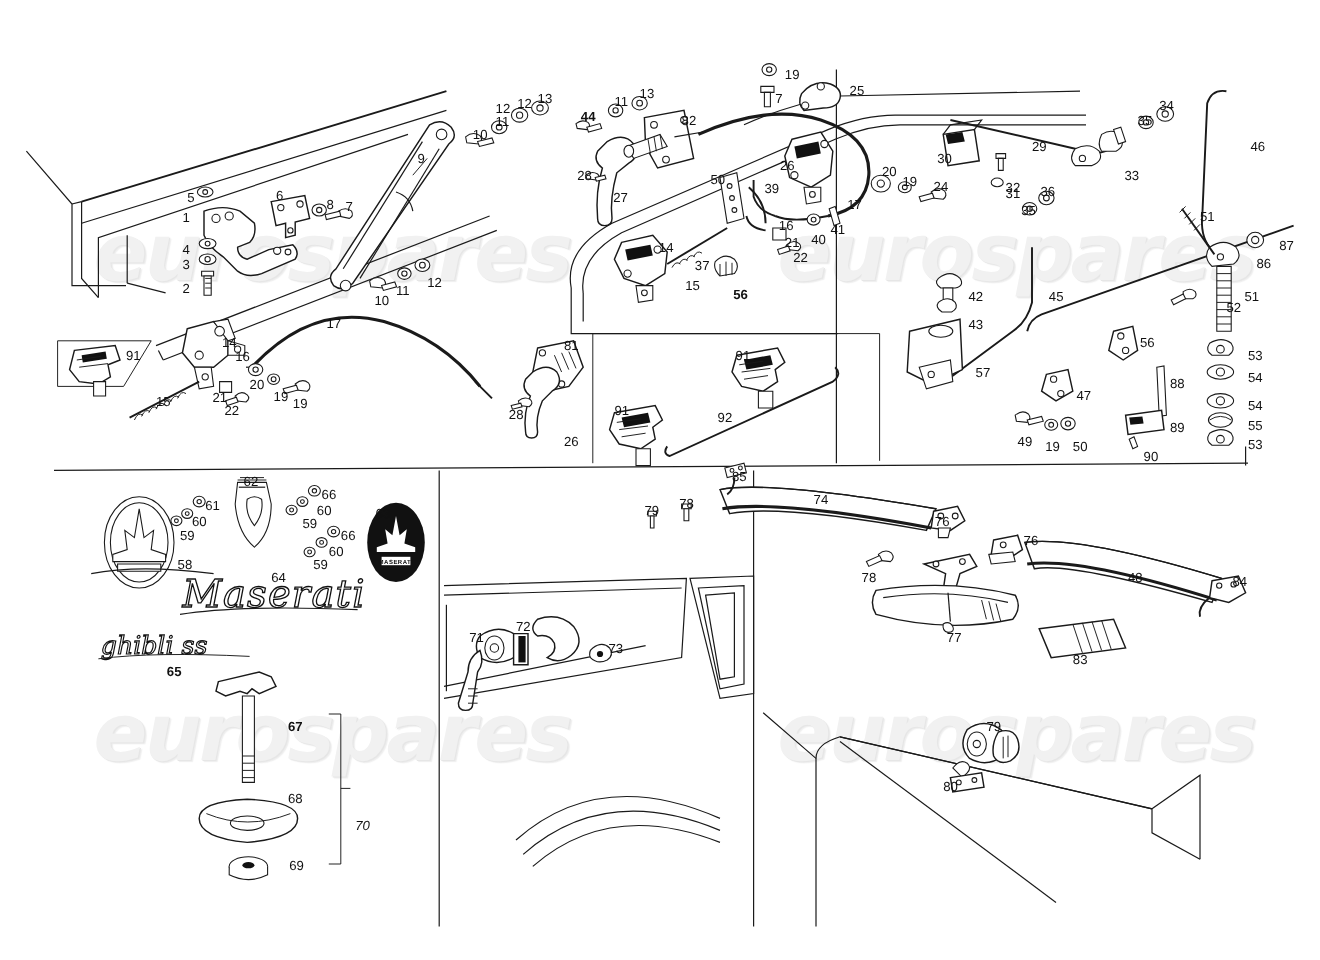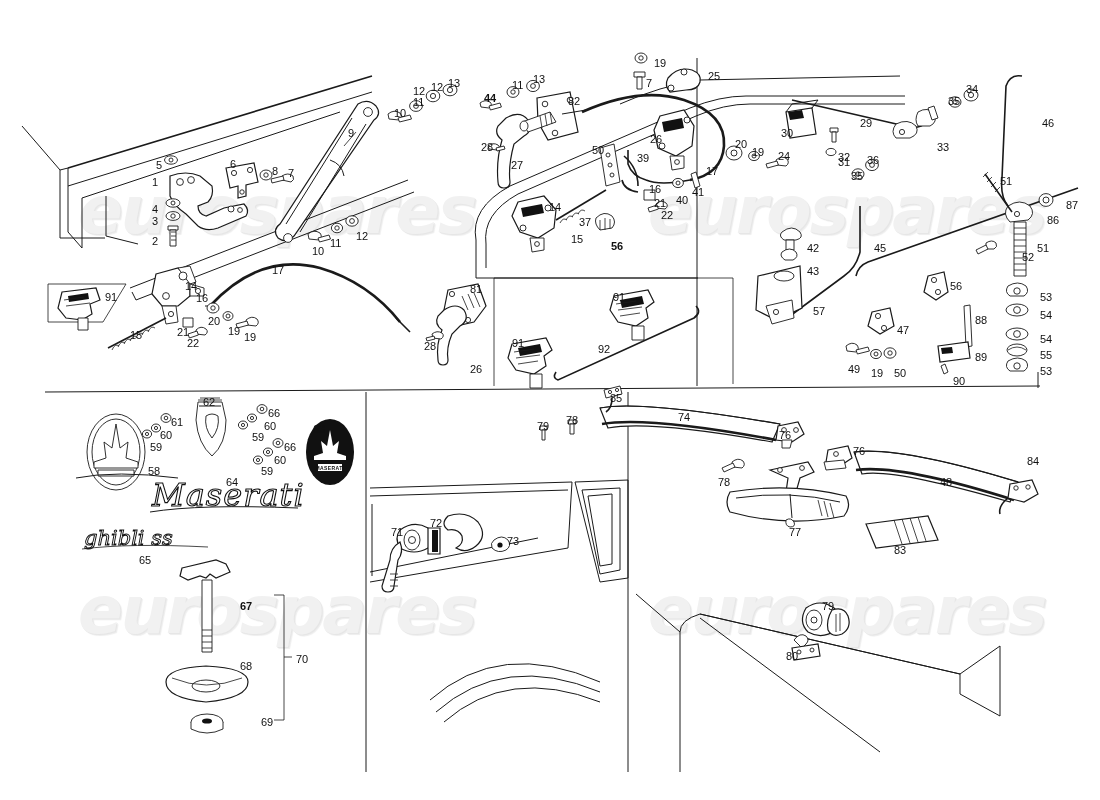--- a/index.html
+++ b/index.html
@@ -687,36 +687,36 @@
       <div class="lbl" style="left: 171px; top: 417px;">61</div>
       <div class="lbl" style="left: 203px; top: 397px;">62</div>
       <div class="lbl" style="left: 252px; top: 432px;">59</div>
       <div class="lbl" style="left: 264px; top: 421px;">60</div>
       <div class="lbl" style="left: 268px; top: 408px;">66</div>
       <div class="lbl" style="left: 261px; top: 466px;">59</div>
       <div class="lbl" style="left: 274px; top: 455px;">60</div>
       <div class="lbl" style="left: 284px; top: 442px;">66</div>
       <div class="lbl" style="left: 313px; top: 424px;">63</div>
       <div class="lbl" style="left: 226px; top: 477px;">64</div>
-      <div class="lbl" style="left: 139px; top: 555px;">65</div>
+      <div class="lbl" style="left: 139px; top: 555px; font-weight: bold;">65</div>
       <div class="lbl" style="left: 240px; top: 601px; font-weight: bold;">67</div>
       <div class="lbl" style="left: 240px; top: 661px;">68</div>
-      <div class="lbl" style="left: 241px; top: 717px; margin-left: 20px;">69</div>
-      <div class="lbl" style="left: 296px; top: 654px;">70</div>
+      <div class="lbl" style="left: 241px; top: 717px;">69</div>
+      <div class="lbl" style="left: 296px; top: 684px; font-style: italic;">70</div>
       <div class="lbl" style="left: 391px; top: 527px;">71</div>
       <div class="lbl" style="left: 430px; top: 518px;">72</div>
       <div class="lbl" style="left: 507px; top: 536px;">73</div>
       <div class="lbl" style="left: 537px; top: 421px;">79</div>
       <div class="lbl" style="left: 566px; top: 415px;">78</div>
       <div class="lbl" style="left: 610px; top: 393px;">85</div>
       <div class="lbl" style="left: 678px; top: 412px;">74</div>
       <div class="lbl" style="left: 779px; top: 430px;">76</div>
       <div class="lbl" style="left: 853px; top: 446px;">76</div>
       <div class="lbl" style="left: 718px; top: 477px;">78</div>
       <div class="lbl" style="left: 789px; top: 527px;">77</div>
       <div class="lbl" style="left: 940px; top: 477px;">48</div>
       <div class="lbl" style="left: 894px; top: 545px;">83</div>
-      <div class="lbl" style="left: 1027px; top: 456px;">84</div>
+      <div class="lbl" style="left: 1027px; top: 480px;">84</div>
       <div class="lbl" style="left: 822px; top: 601px;">79</div>
       <div class="lbl" style="left: 786px; top: 651px;">80</div>
     </div>
 
 </div>
 
 </body></html>

